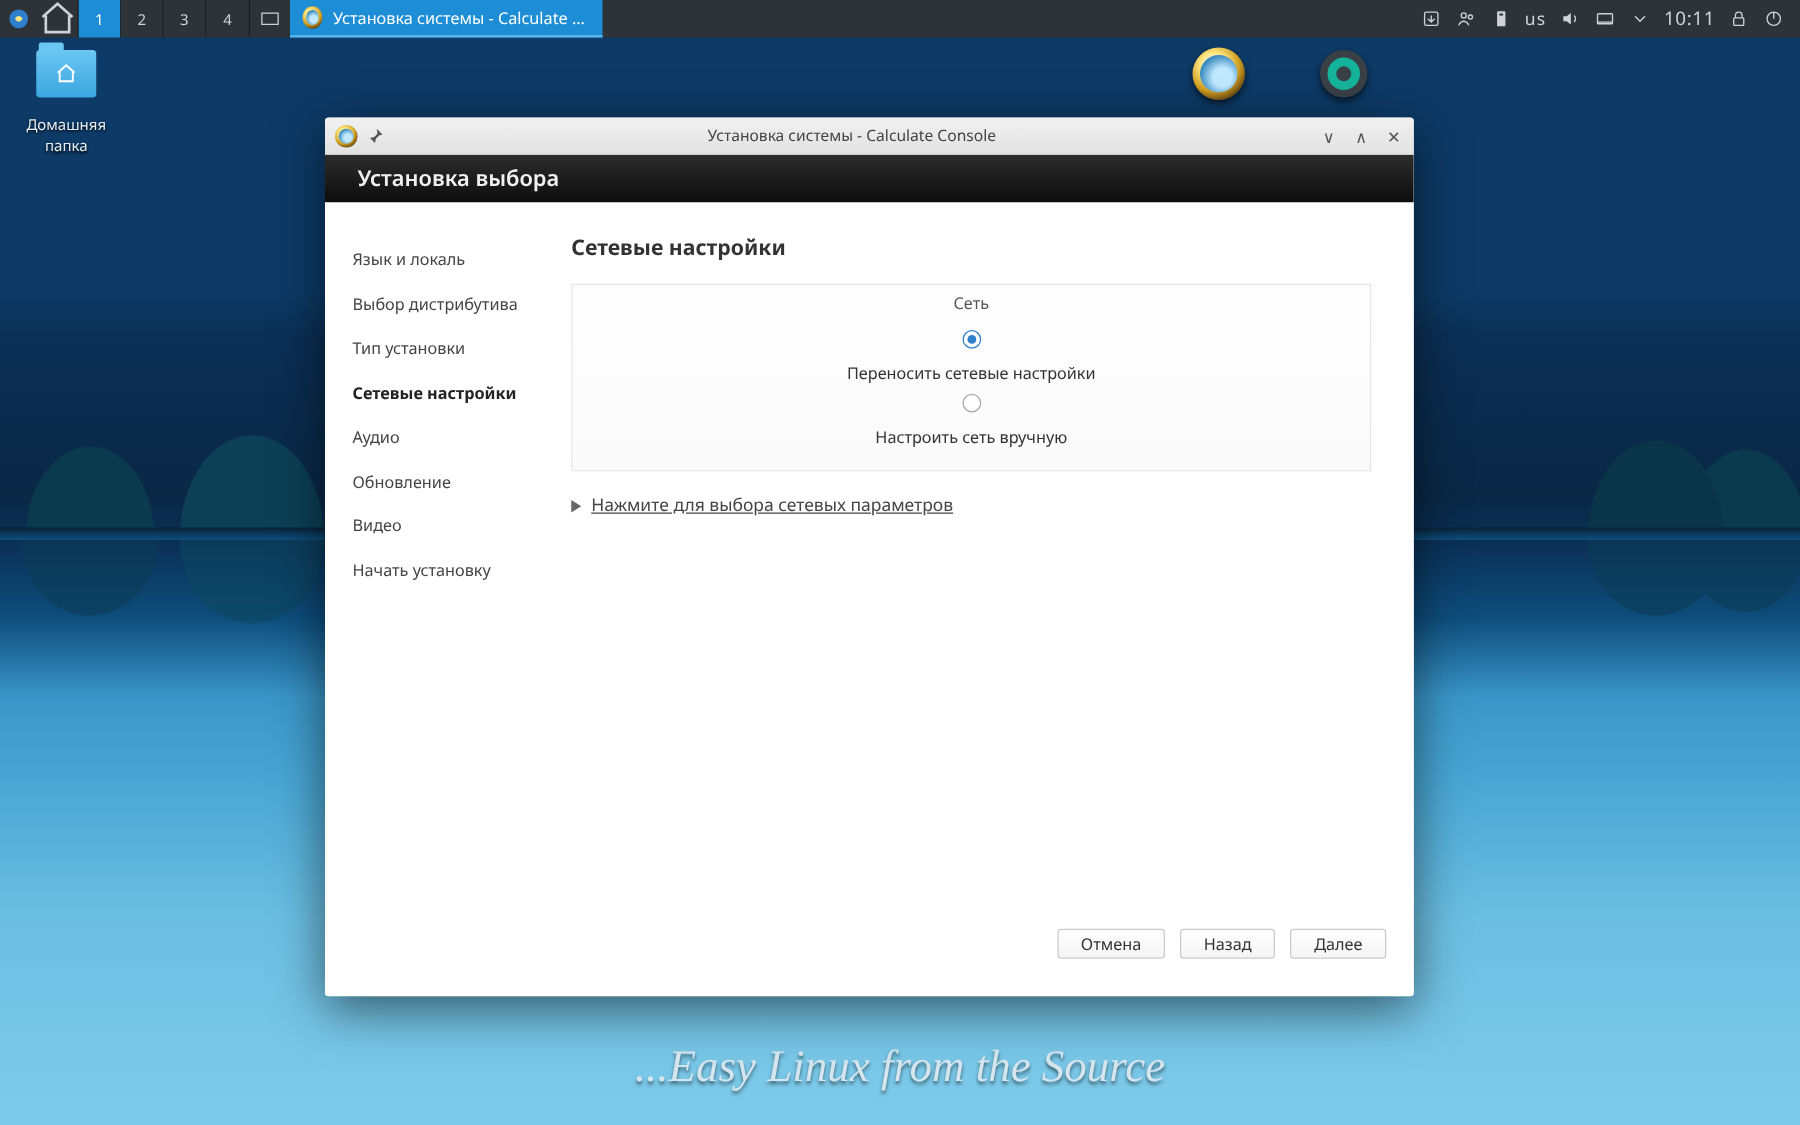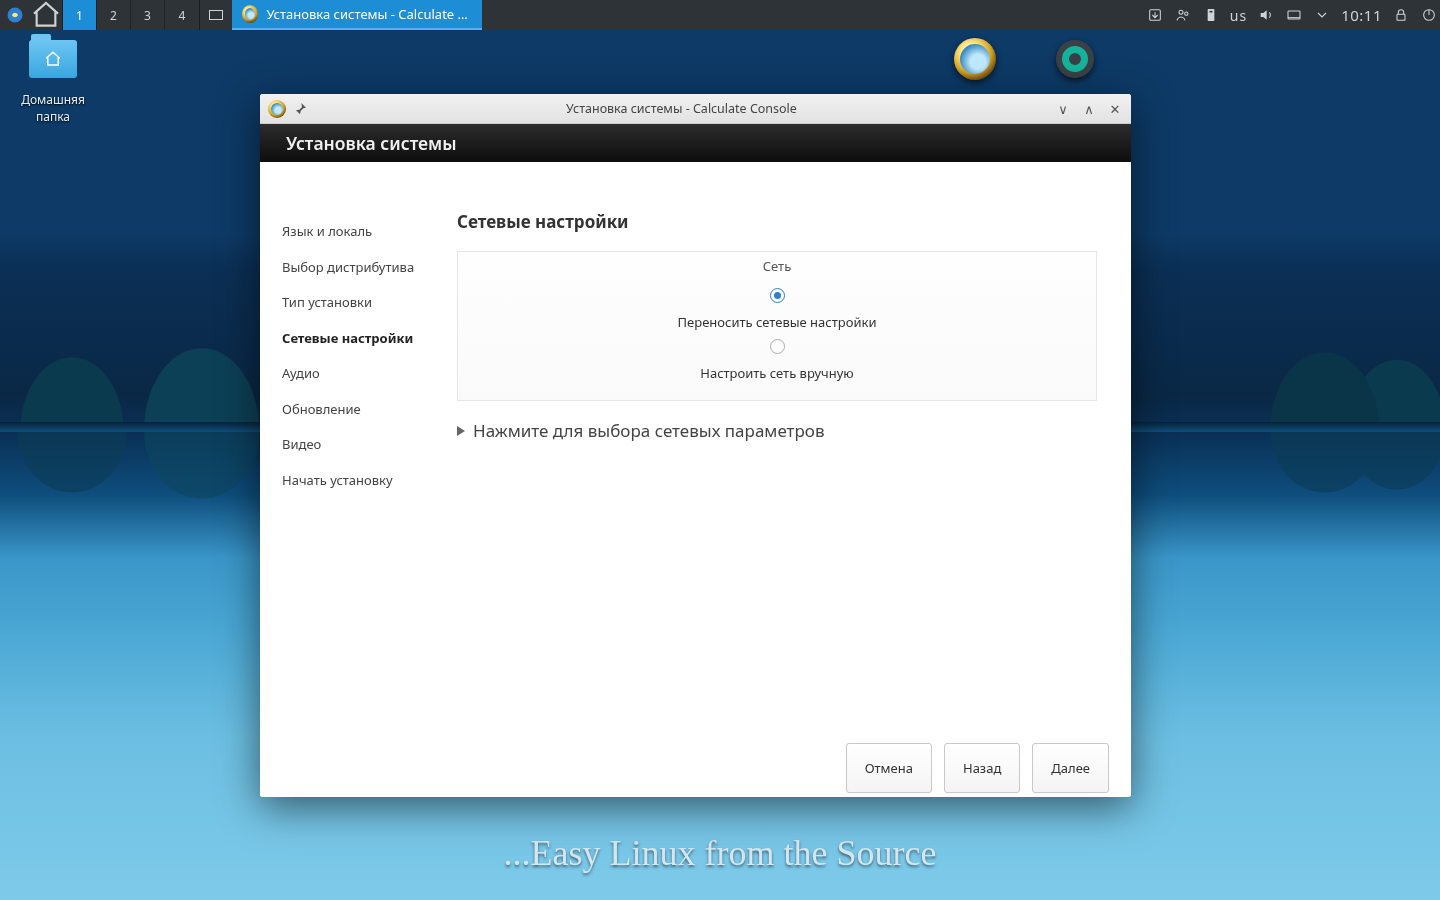--- a/index.html
+++ b/index.html
@@ -17,35 +17,35 @@
 }
 .horizon { position:absolute; left:0; right:0; top:422px; height:10px; background:linear-gradient(#082237,#0e4f7e);}
 .lake-refl { position:absolute; left:0; right:0; top:432px; height:70px; background:
   radial-gradient(ellipse 90px 100px at 5% 0%, #0b3c56   60%, transparent 61%),
   radial-gradient(ellipse 95px 110px at 14% 0%, #0d465f  60%, transparent 61%),
   radial-gradient(ellipse 85px 95px at 23% 0%, #0b3c56   60%, transparent 61%),
   radial-gradient(ellipse 90px 100px at 92% 0%, #0b3c56  60%, transparent 61%),
   radial-gradient(ellipse 80px 95px at 97% 0%, #0b3c56   60%, transparent 61%);
   opacity:.6;
 }
-.slogan { position:absolute; left:0; right:0; bottom:26px; text-align:center; font-family:"Segoe Script","Brush Script MT",cursive; font-size:36px; color:#d6e6ef; text-shadow:0 2px 3px rgba(0,0,0,.5);margin-top:32px;}
+.slogan { position:absolute; left:0; right:0; bottom:26px; text-align:center; font-family:"Segoe Script","Brush Script MT",cursive; font-style:italic; font-size:36px; color:#d6e6ef; text-shadow:0 2px 3px rgba(0,0,0,.5);margin-top:32px;}
 
 
 .taskbar { position:absolute; top:0; left:0; right:0; height:30px; background:#2e3338; display:flex; align-items:center; color:#cfd3d7; font-size:13px;}
 .tb-btn { width:32px; height:30px; display:flex; align-items:center; justify-content:center;}
 .tb-start{ width:30px;}
 .tb-start svg{width:18px;height:18px;}
 .pager{ display:flex; border-left:1px solid #1a1d20; border-right:1px solid #1a1d20;}
 .pager .pd{ width:34px; height:30px; display:flex; align-items:center; justify-content:center; border-right:1px solid #1f2327; font-size:12px; cursor:pointer;}
 .pager .pd.active{ background:#1d8dd6; color:#fff;}
 .pager .pd:last-child{border-right:none;}
 .task-item{ display:flex; align-items:center; gap:8px; padding:0 10px; height:30px; background:#1d8dd6; color:#fff; border-bottom:2px solid #55b3ee; max-width:250px;}
 .task-item .ico{width:18px;height:18px;background:radial-gradient(circle at 40% 35%, #ffe680 25%, #d0a020 55%, #5a3a10 80%);border-radius:50%;position:relative;}
 .task-item .ico::after{content:"";position:absolute;inset:3px;border-radius:50%;background:radial-gradient(circle at 60% 60%, #c0e8ff 30%, #3a8cc0 70%);}
-.tb-right{ margin-left:auto; display:flex; align-items:center; gap:10px; padding-right:2px;}
+.tb-right{ margin-left:auto; display:flex; align-items:center; gap:10px; padding-right:12px;}
 .tb-right .ic{width:18px;height:18px;display:flex;align-items:center;justify-content:center;cursor:pointer;}
 .tb-right svg{width:16px;height:16px;stroke:#cfd3d7;fill:none;stroke-width:1.6;}
 .tb-time{font-size:15px;letter-spacing:.5px;}
 .tb-kb{font-size:14px;letter-spacing:1px;}
 
 
 .dicon{ position:absolute; width:90px; text-align:center; color:#e6eef4; font-size:12px; text-shadow:0 1px 2px #000;}
 .dicon .fold{ width:48px; height:38px; margin:0 auto 6px; background:linear-gradient(#6cc6f2,#3aa6df); border-radius:3px; position:relative;}
 .dicon .fold::before{content:"";position:absolute;top:-6px;left:2px;width:20px;height:8px;background:#6cc6f2;border-radius:2px 2px 0 0;}
 .dicon .fold svg{position:absolute;inset:0;margin:auto;width:18px;height:18px;stroke:#fff;fill:none;stroke-width:2;}
@@ -58,41 +58,41 @@
 .dialog{ position:absolute; left:260px; top:94px; width:871px; height:703px; background:#fff; box-shadow:0 10px 40px rgba(0,0,0,.55); border-radius:3px; overflow:hidden; display:flex; flex-direction:column;}
 .titlebar{ height:30px; background:linear-gradient(#f1f1f1,#e2e2e2); display:flex; align-items:center; padding:0 8px; color:#444; font-size:12.5px; border-bottom:1px solid #ccc;}
 .titlebar .wico{width:18px;height:18px;margin-right:6px;border-radius:50%;background:radial-gradient(circle at 40% 35%, #ffe680 25%, #d0a020 55%, #5a3a10 80%);position:relative;}
 .titlebar .wico::after{content:"";position:absolute;inset:3px;border-radius:50%;background:radial-gradient(circle at 60% 60%, #c0e8ff 30%, #3a8cc0 70%);}
 .titlebar .pin{width:16px;height:16px;cursor:pointer;}
 .titlebar .ttl{ flex:1; text-align:center;}
 .titlebar .wbtns{display:flex;gap:10px;}
 .titlebar .wbtns span{cursor:pointer;width:16px;text-align:center;color:#555;font-size:13px;}
 
 .banner{height:38px;background:linear-gradient(#2c2c2c,#0d0d0d);color:#f0f0f0;display:flex;align-items:center;padding:0 26px;font-size:17.5px;font-weight:600;}
-.body{flex:1;display:flex;background:#fff;margin-top:24px;}
+.body{flex:1;display:flex;background:#fff;}
 
 .sidebar{width:185px;padding:28px 0 0 0;}
 .sidebar .step{padding:9px 22px; font-size:13px; color:#444; cursor:pointer; line-height:1.35;}
 .sidebar .step.active{font-weight:700;color:#222;}
 
 .main{flex:1;padding:24px 34px 0 12px;position:relative;}
 .main h2{font-size:17px;font-weight:700;color:#333;margin-bottom:18px;}
 .fieldset{border:1px solid #e6e6e6;border-radius:0;background:linear-gradient(#fefefe,#fafafa);}
 .legend{font-size:13px;color:#555;text-align:center;padding:5px 0;}
 .opts{padding:4px 14px 14px;}
 .radio-row{display:flex;align-items:center;gap:10px;padding:4px 0;cursor:pointer;flex-direction:column;}
 .radio{width:15px;height:15px;border:1px solid #aaa;border-radius:50%;position:relative;background:#fff;}
 .radio.sel{border-color:#2e7fcc;}
 .radio.sel::after{content:"";position:absolute;inset:3px;border-radius:50%;background:#2e7fcc;}
 .radio-row span{font-size:13px;color:#333;}
-.expander{display:flex;align-items:center;gap:8px;margin-top:18px;cursor:pointer;font-size:17px;color:#444;}
+.expander{display:flex;align-items:center;gap:8px;margin-top:18px;cursor:pointer;font-size:14px;color:#444;text-decoration:underline;}
 .expander .tri{width:0;height:0;border-top:5px solid transparent;border-bottom:5px solid transparent;border-left:8px solid #666;}
 
 .footer{height:62px;border-top:0;display:flex;justify-content:flex-end;align-items:flex-start;gap:12px;padding:8px 22px 0 0;background:#fff;}
-.btn{min-width:74px;padding:15px 18px;font-size:13px;border:1px solid #c9c9c9;border-radius:3px;background:linear-gradient(#fff,#f4f4f4);color:#333;cursor:pointer;}
+.btn{min-width:74px;padding:2px 18px;font-size:13px;border:1px solid #c9c9c9;border-radius:3px;background:linear-gradient(#fff,#f4f4f4);color:#333;cursor:pointer;}
 
 
 .square-icon{width:14px;height:10px;border:1.5px solid #cfd3d7;}
 </style>
 </head>
 <body>
 
 <div class="wallpaper">
   <div class="trees"></div>
   <div class="horizon"></div>
@@ -204,21 +204,21 @@
       </svg>
     <div class="ttl">Установка системы - Calculate Console</div>
     <div class="wbtns">
       <span>∨</span>
       <span>∧</span>
       <span>✕</span>
     </div>
   </div>
 
   <div class="banner">
-    <span>Установка системы</span>
+    <span>Установка выбора</span>
   </div>
 
   <div class="body">
     <div class="sidebar">
       <div class="step">Язык и локаль</div>
       <div class="step">Выбор дистрибутива</div>
       <div class="step">Тип установки</div>
       <div class="step active">Сетевые настройки</div>
       <div class="step">Аудио</div>
       <div class="step">Обновление</div>

